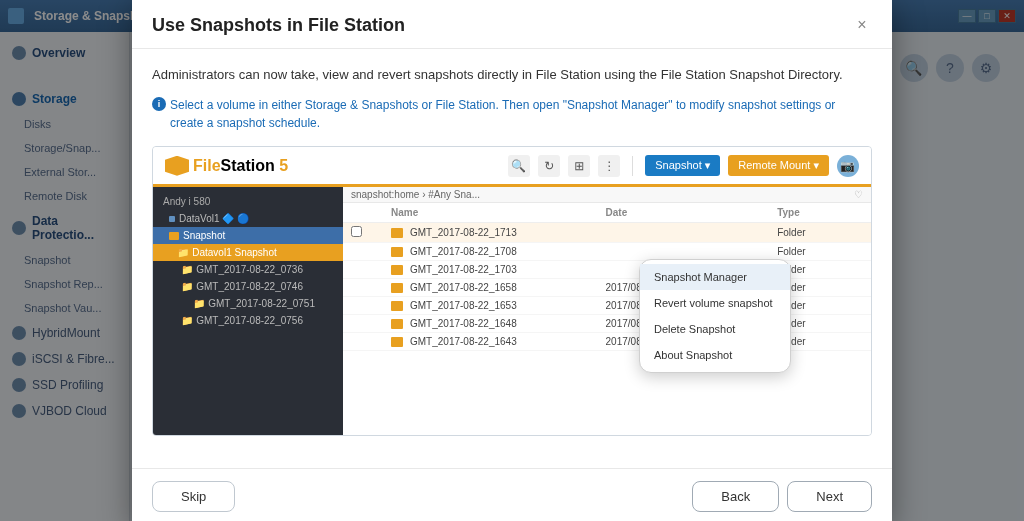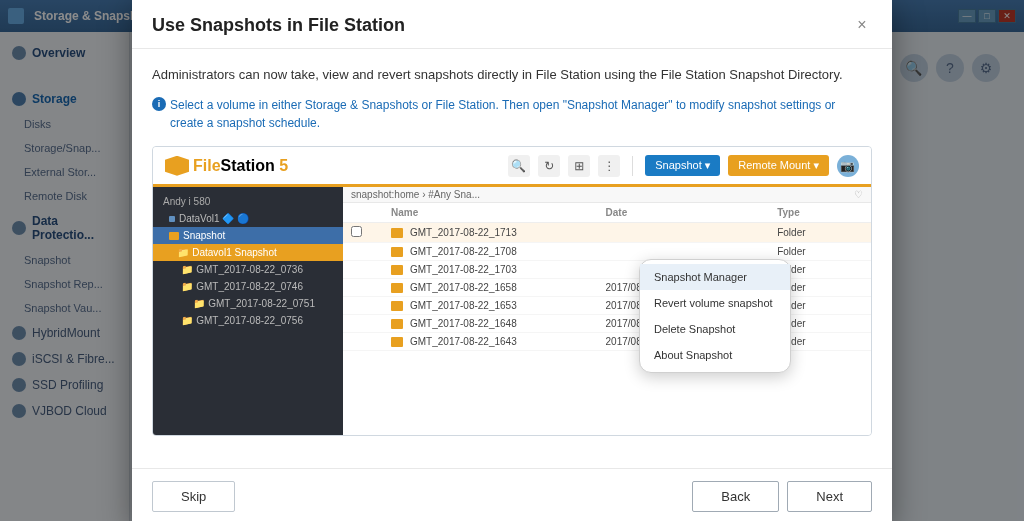--- a/index.html
+++ b/index.html
@@ -352,21 +352,21 @@
     
     .modal-footer {
       padding: 12px 20px;
       border-top: 1px solid #e8e8e8;
       display: flex;
       justify-content: space-between;
       align-items: center;
     }
     .btn {
       padding: 7px 28px;
-      border-radius: 2px;
+      border-radius: 8px;
       font-size: 13px;
       cursor: pointer;
       border: 1px solid #c0c8d0;
       background: white;
       color: #333;
     }
     .btn-primary {
       background: white;
       border-color: #a0aab4;
       min-width: 80px;

